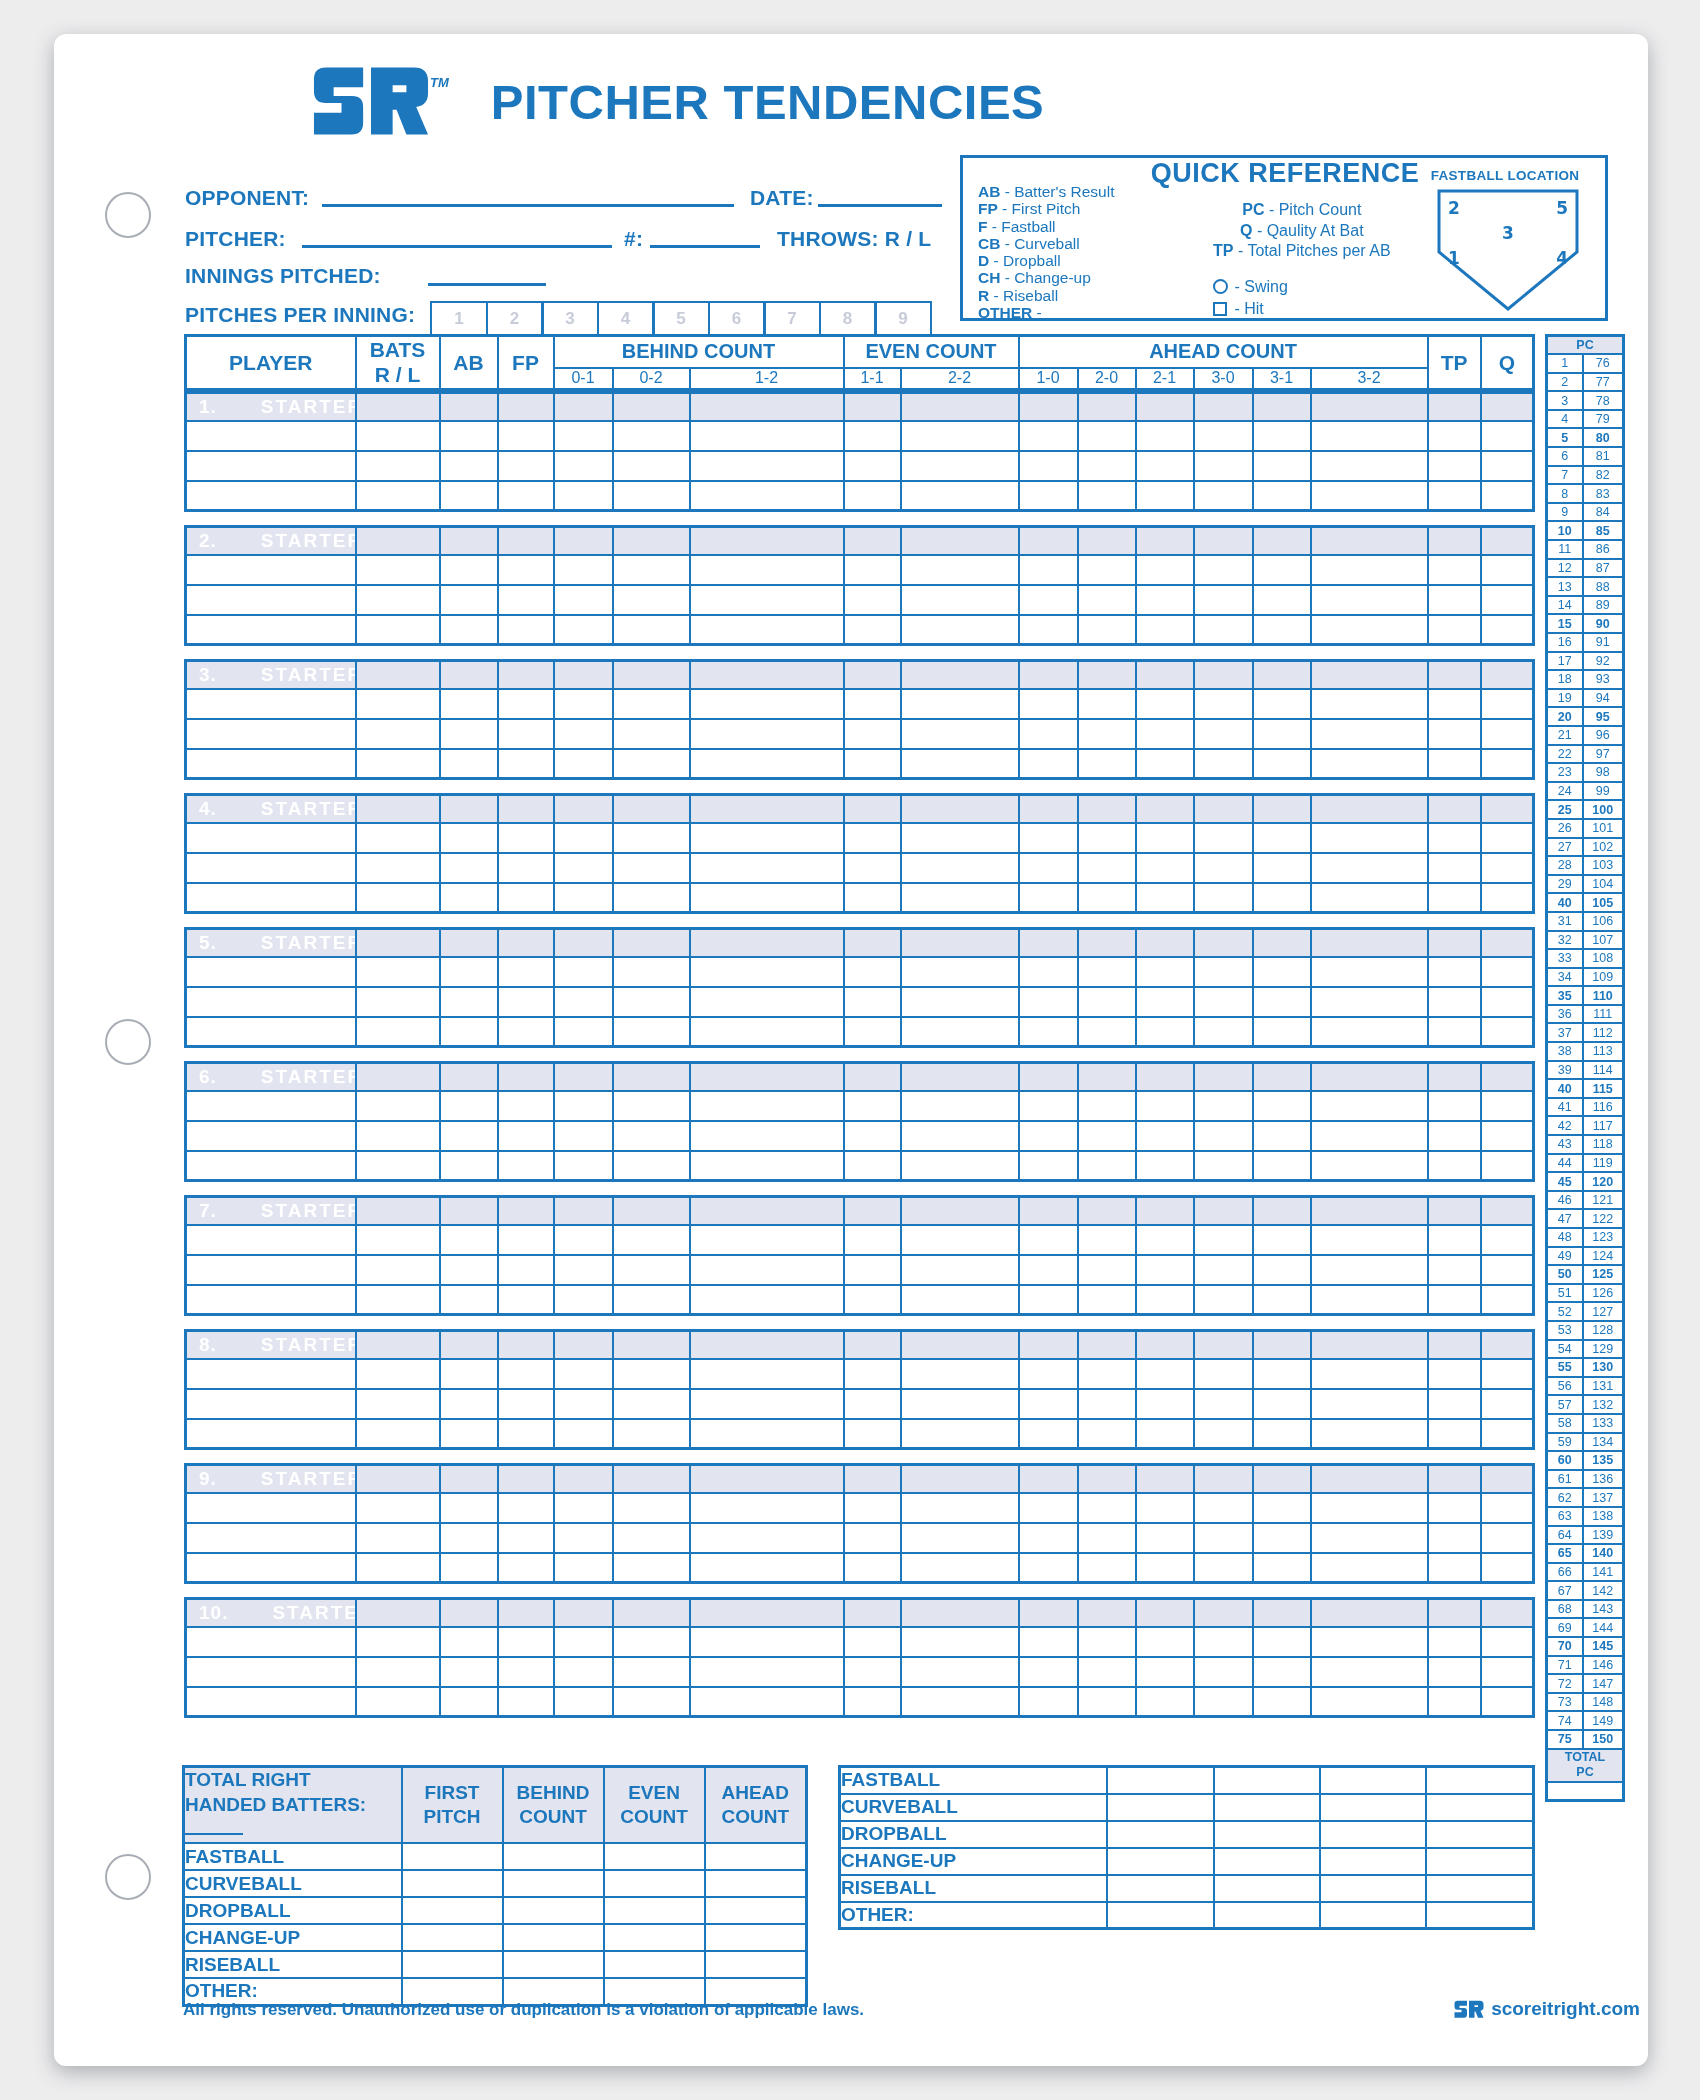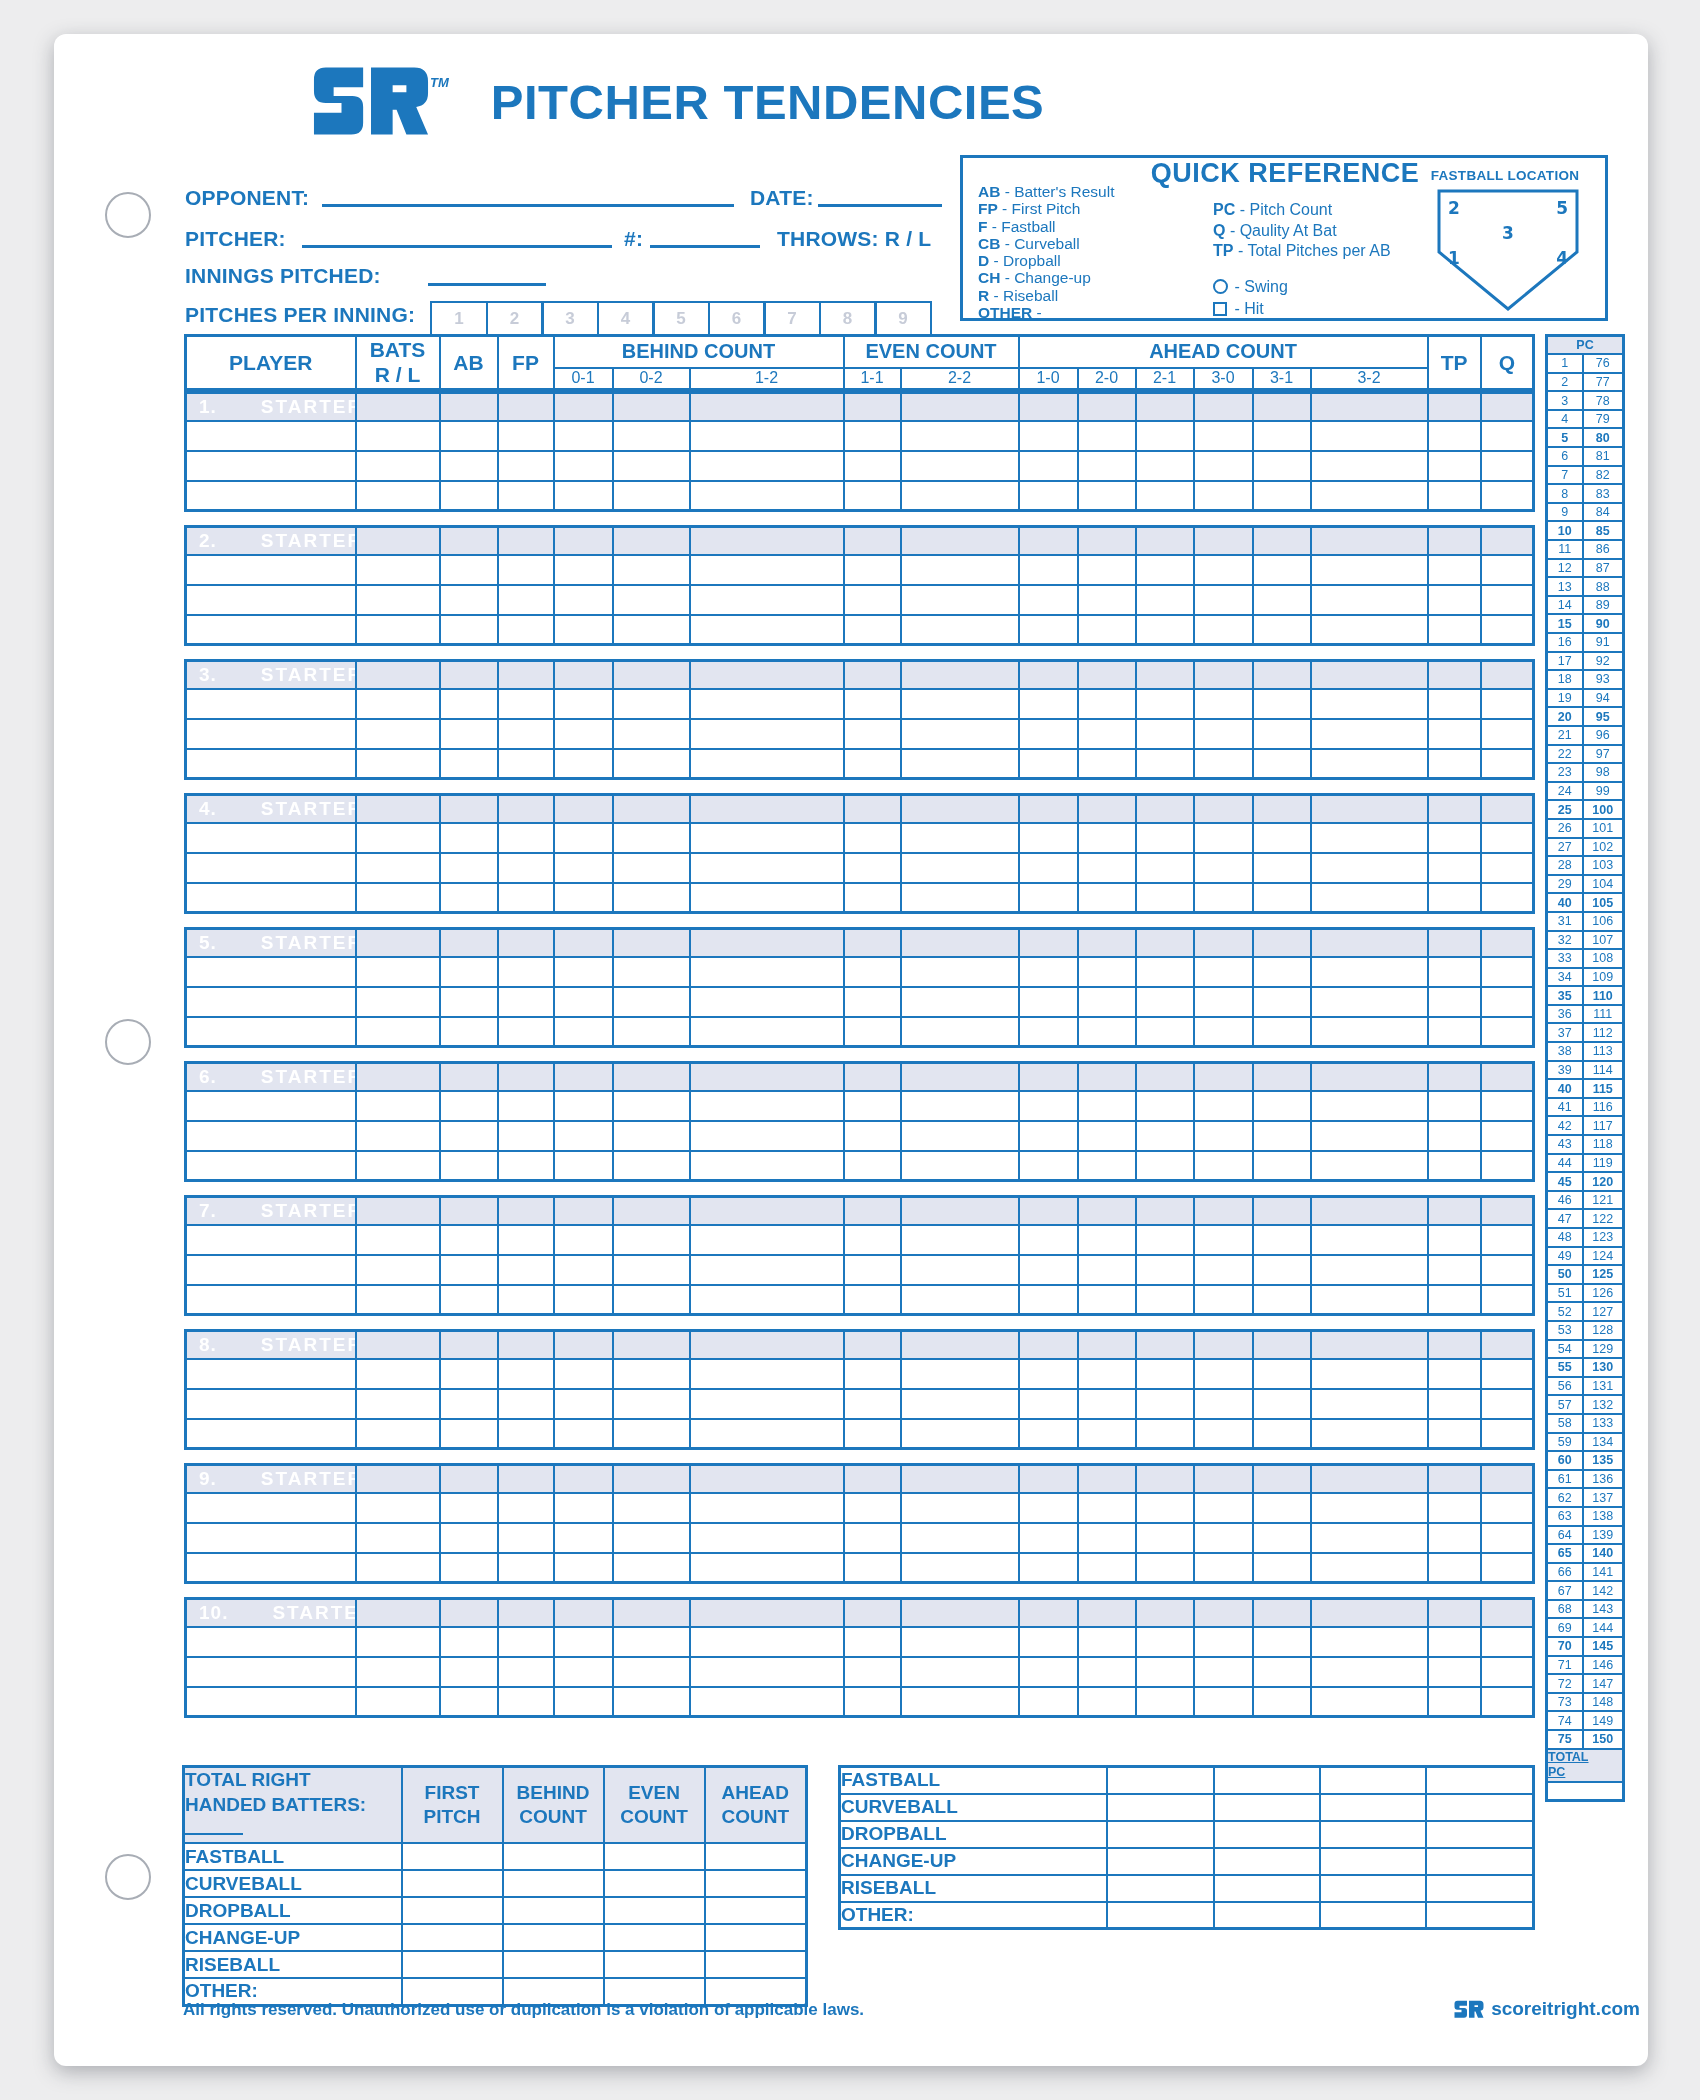--- a/index.html
+++ b/index.html
@@ -138,21 +138,21 @@
 <div class="qrlist" id="qr-left" style="left:978px;top:183px;">
     <div class="qr-line"><b>AB</b> - Batter's Result</div>
     <div class="qr-line"><b>FP</b> - First Pitch</div>
     <div class="qr-line"><b>F</b> - Fastball</div>
     <div class="qr-line"><b>CB</b> - Curveball</div>
     <div class="qr-line"><b>D</b> - Dropball</div>
     <div class="qr-line"><b>CH</b> - Change-up</div>
     <div class="qr-line"><b>R</b> - Riseball</div>
     <div class="qr-line"><b>OTHER</b> - ______________</div>
   </div>
-<div class="qrlist2" id="qr-right" style="left:1213px;top:200px;">
+<div class="qrlist2" id="qr-right" style="left:1213px;top:200px;text-align:center;">
     <div class="qr-line"><b>PC</b> - Pitch Count</div>
     <div class="qr-line"><b>Q</b> - Qaulity At Bat</div>
     <div class="qr-line"><b>TP</b> - Total Pitches per AB</div>
   </div>
 <div id="qr-symbols">
     <div class="symline" style="left: 1213px; top: 278px;"><span class="sym-circle"></span> - Swing</div>
     <div class="symline" style="left: 1213px; top: 300px;"><span class="sym-square"></span> - Hit</div>
   </div>
 <div class="fbl-title">FASTBALL LOCATION</div>
 <svg class="abs" style="left:1436px;top:188px;" width="144" height="126" viewBox="0 0 144 126">
@@ -1572,21 +1572,21 @@
         </tr>
         <tr>
           <td>74</td>
           <td>149</td>
         </tr>
         <tr class="pcbold">
           <td>75</td>
           <td>150</td>
         </tr>
         <tr>
-          <td colspan="2" class="pctotal" style="text-align: left; text-decoration: underline;">TOTAL<br>PC</td>
+          <td colspan="2" class="pctotal" style="text-align: center;">TOTAL<br>PC</td>
         </tr>
         <tr>
           <td colspan="2" class="pcempty"></td>
         </tr>
       </tbody>
   </table>
 </div>
 
 <table class="sum" style="left:182px;top:1765px;width:623px;padding-left:36px;" id="sum-left">
   <colgroup>

